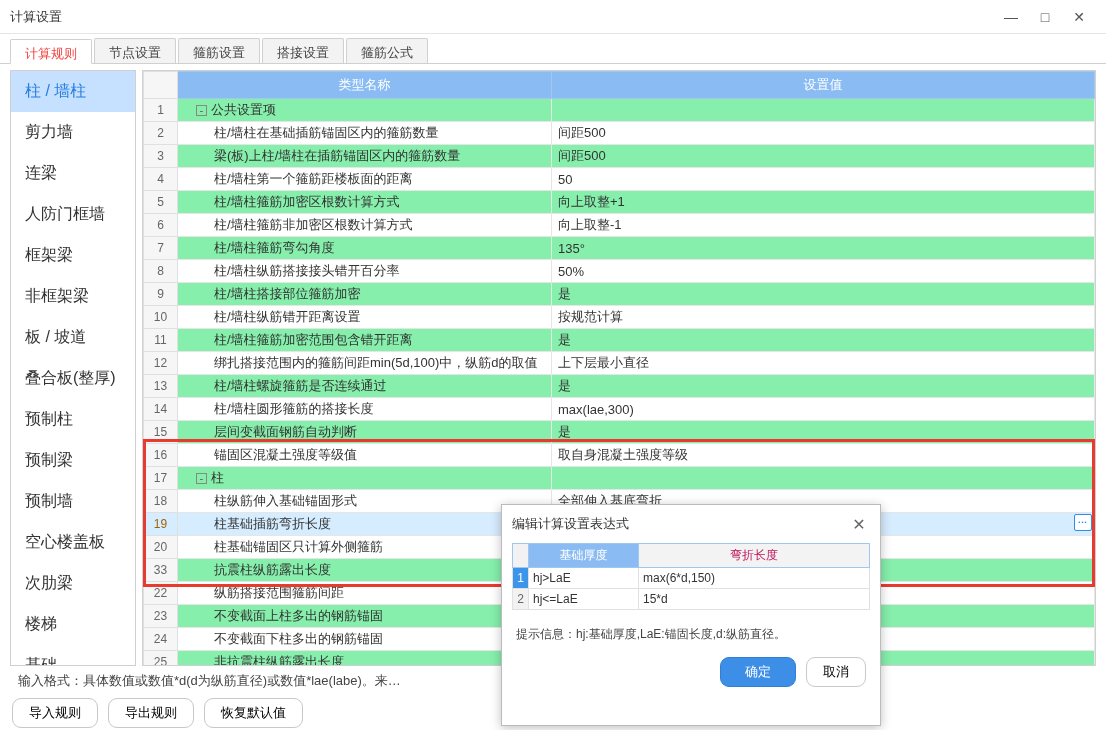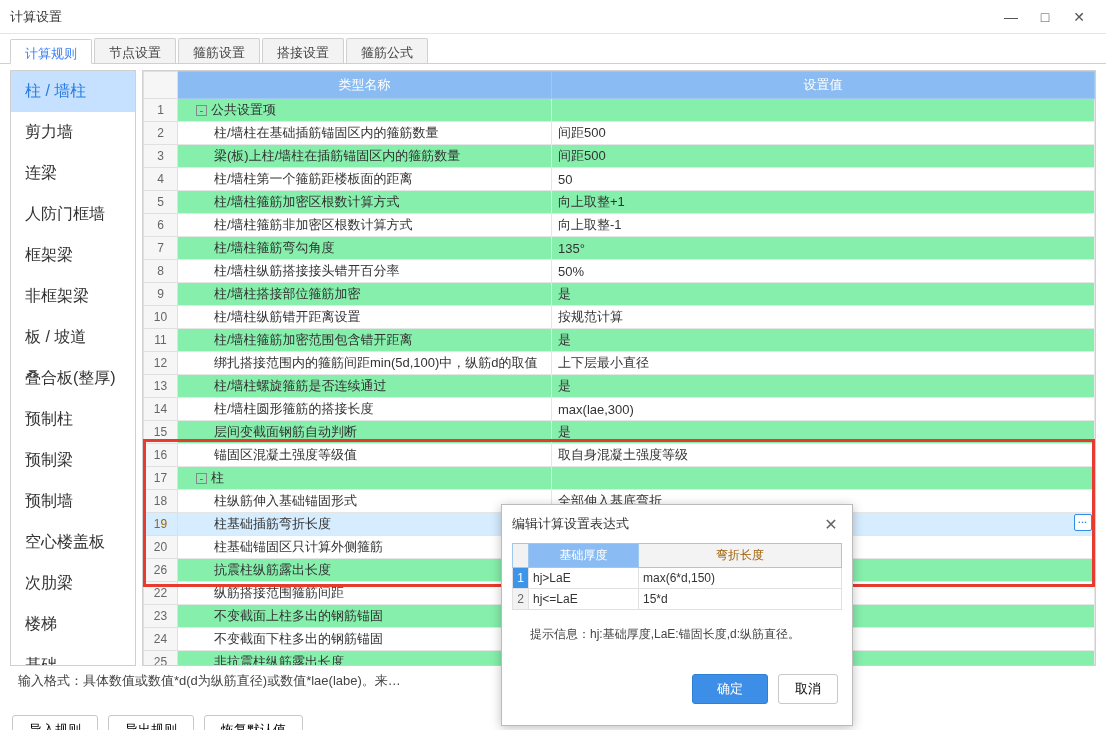--- a/index.html
+++ b/index.html
@@ -6,21 +6,21 @@
   body { width: 1106px; height: 730px; background: #fff; overflow: hidden; position: relative; }
 
   
   .titlebar { height: 34px; display: flex; align-items: center; padding: 0 10px; border-bottom: 1px solid #e5e5e5; }
   .titlebar .title { font-size: 13px; color: #333; flex: 1; }
   .titlebar .winbtn { width: 34px; height: 28px; display: flex; align-items: center; justify-content: center; color: #555; font-size: 14px; }
 
   
   .tabs { display: flex; padding: 4px 10px 0 10px; border-bottom: 1px solid #d0d0d0; height: 30px; gap: 0; }
   .tab { padding: 5px 14px; font-size: 13px; color: #444; background: #f3f3f3; border: 1px solid #d0d0d0; border-bottom: none; margin-right: 2px; border-radius: 2px 2px 0 0; cursor: pointer; }
-  .tab.active { background: #fff; color: #3b82f6; border-bottom: 1px solid #fff; position: relative; top: 1px; }
+  .tab.active { background: #fff; color: #ef4444; border-bottom: 1px solid #fff; position: relative; top: 1px; }
 
   
   .main { display: flex; height: 602px; padding: 6px 10px 0 10px; }
   .sidebar { width: 126px; border: 1px solid #d0d0d0; overflow-y: auto; background: #fff; }
   .sidebar .item { padding: 10px 14px; font-size: 16px; color: #333; cursor: pointer; }
   .sidebar .item.active { background: #c5e1ff; color: #2a7de1; }
 
   .tablewrap { flex: 1; border: 1px solid #d0d0d0; margin-left: 6px; position: relative; overflow: hidden; }
   table { width: 100%; border-collapse: collapse; table-layout: fixed; }
   th { background: #8abcf3; color: #fff; font-weight: normal; font-size: 13px; padding: 4px 0; border: 1px solid #a0c8ef; }
@@ -33,35 +33,35 @@
   .treebox { display: inline-block; width: 11px; height: 11px; border: 1px solid #888; text-align: center; line-height: 9px; font-size: 10px; margin-right: 4px; vertical-align: middle; color: #555; }
   tr.selrow td { background: #d6ecff !important; }
   tr.selrow .rownum { background: #3c95e8; color: #a16207; }
   .valuecell { position: relative; }
   .morebtn { position: absolute; right: 2px; top: 1px; width: 18px; height: 17px; border: 1px solid #308fe4; background: #fff; color: #308fe4; font-size: 6px; text-align: center; line-height: 14px; border-radius: 2px; letter-spacing: 1px; }
   .redbox { position: absolute; border: 3px solid #e63b2e; pointer-events: none; }
 
   
   .hint { padding: 6px 21px 2px 18px; font-size: 13px; color: #444; }
   .footer { display: flex; gap: 10px; padding: 6px 12px; }
-  .btn { padding: 5px 16px; font-size: 13px; border: 1px solid #c8c8c8; background: #fff; border-radius: 3px; cursor: pointer; margin-top: 17px; }
+  .btn { padding: 5px 16px; font-size: 13px; border: 1px solid #c8c8c8; background: #fff; border-radius: 9px; cursor: pointer; }
   .btn.primary { background: #3c8ee6; color: #fff; border-color: #2f7fd4; padding: 5px 24px; }
 
   
-  .modal { position: absolute; left: 501px; top: 504px; width: 352px; height: 222px; background: #fff; border: 1px solid #bbb; box-shadow: 0 2px 10px rgba(0,0,0,.25); }
+  .modal { position: absolute; left: 501px; top: 504px; width: 380px; height: 222px; background: #fff; border: 1px solid #bbb; box-shadow: 0 2px 10px rgba(0,0,0,.25); }
   .modal .mhead { display: flex; align-items: center; padding: 8px 10px; }
   .modal .mtitle { flex: 1; font-size: 13px; color: #333; }
   .modal .mclose { width: 22px; height: 22px; display: flex; align-items: center; justify-content: center; color: #666; font-size: 16px; cursor: pointer; }
   .modal table.inner { width: calc(100% - 20px); margin: 0 10px; border: 1px solid #96c4f0; }
   .modal .inner th { background: #8abcf3; color: #fff; border: 1px solid #a0c8ef; font-size: 12px; padding: 3px 13px; }
-  .modal .inner th.inactive { background: #f3f3f3; color: #a16207; }
+  .modal .inner th.inactive { background: #f3f3f3; color: #be185d; }
   .modal .inner td { border: 1px solid #e0e0e0; font-size: 12px; padding: 2px 4px; }
   .modal .inner .rownum2 { width: 16px; background: #f2f2f2; text-align: center; color: #666; }
   .modal .inner .rownum2.sel { background: #3c95e8; color: #fff; }
-  .modal .mhint { padding: 16px 14px 6px 28px; font-size: 12px; color: #444; }
+  .modal .mhint { padding: 16px 14px 6px 14px; font-size: 12px; color: #444; }
   .modal .mfoot { display: flex; justify-content: flex-end; gap: 10px; padding: 8px 14px 12px 0; }
   
   .sidebar::-webkit-scrollbar { width: 8px; }
   .sidebar::-webkit-scrollbar-thumb { background: #c8c8c8; border-radius: 4px; }
 </style>
 </head>
 <body>
 
 <div class="titlebar">
   <span class="title">计算设置</span>
@@ -208,21 +208,21 @@
             <td class="rownum">19</td>
             <td class="indent2">柱基础插筋弯折长度</td>
             <td class="valuecell">按规范计算<span class="morebtn">•••</span></td>
           </tr>
           <tr class="even">
             <td class="rownum">20</td>
             <td class="indent2">柱基础锚固区只计算外侧箍筋</td>
             <td class="valuecell"></td>
           </tr>
           <tr class="odd">
-            <td class="rownum">26</td>
+            <td class="rownum">33</td>
             <td class="indent2">抗震柱纵筋露出长度</td>
             <td class="valuecell"></td>
           </tr>
           <tr class="even">
             <td class="rownum">22</td>
             <td class="indent2">纵筋搭接范围箍筋间距</td>
             <td class="valuecell"></td>
           </tr>
           <tr class="odd">
             <td class="rownum">23</td>

